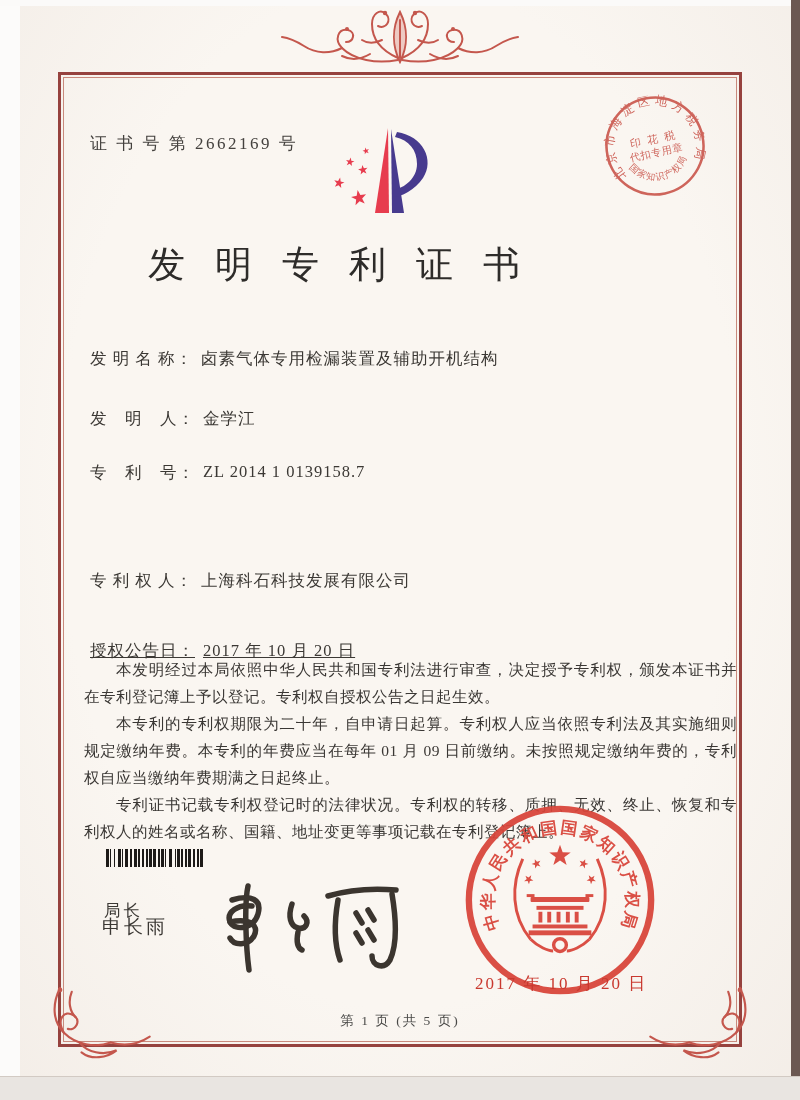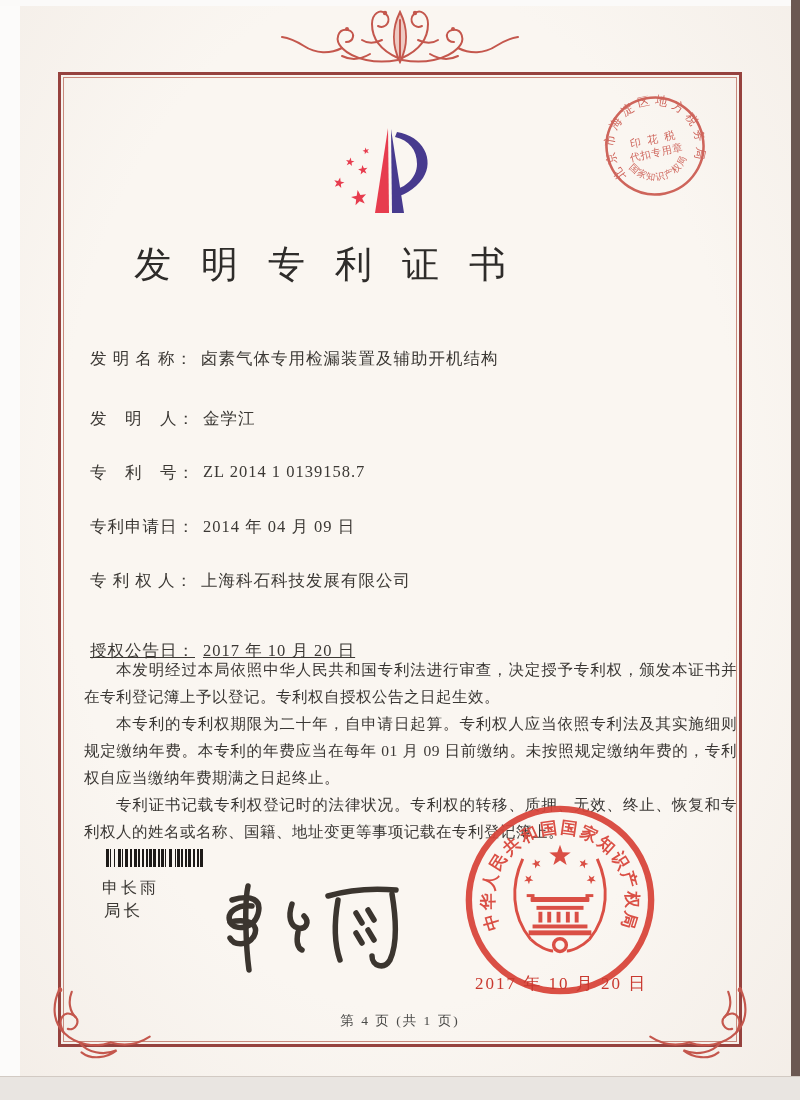--- a/index.html
+++ b/index.html
@@ -16,38 +16,38 @@
   .edge-bottom{left:0;top:1076px;width:800px;height:24px;background:#e9e5e1;border-top:1px solid #d2cac3;}
 
   
   .frame{left:58px;top:72px;width:678px;height:969px;border:3px solid #96423e;}
   .frame::after{content:"";position:absolute;inset:2px;border:1px solid #c9897c;}
 
   .orn-svg{pointer-events:none;}
 
   .cert-no{left:90px;top:132px;font-size:17px;letter-spacing:2.5px;color:#44413e;}
 
-  .title{left:0;top:240px;width:640px;text-align:center;font-size:37px;font-weight:500;
+  .title{left:14px;top:240px;width:640px;text-align:center;font-size:37px;font-weight:500;
          letter-spacing:30px;padding-left:30px;box-sizing:border-box;color:#2e2c2a;}
 
   .field-row{left:90px;display:flex;gap:8px;font-size:16.5px;color:#3b3834;letter-spacing:1px;white-space:nowrap;}
   .field-label{color:#3b3834;}
   .field-value{color:#3b3834;}
 
   .paras{left:84px;top:656px;width:653px;}
   .paras p{margin:0;text-indent:32px;font-size:15.5px;line-height:27px;
            text-align:justify;color:#3a3734;letter-spacing:0.5px;}
 
   .barcode{left:106px;top:849px;width:192px;height:18px;display:flex;overflow:hidden;}
   .barcode span{display:block;height:100%;flex:none;}
   .barcode .bar{background:#1d1a18;}
   .barcode .gap{background:transparent;}
 
   .director-title{left:104px;top:900px;font-size:16.5px;letter-spacing:3px;color:#3b3834;}
-  .director-name{left:102px;top:878px;font-size:16px;letter-spacing:3px;color:#3b3834;text-align:center;}
+  .director-name{left:102px;top:914px;font-size:19px;letter-spacing:3px;color:#3b3834;text-align:center;}
 
   .seal-date{left:455px;top:972px;width:212px;text-align:center;font-size:17px;
              letter-spacing:2px;color:#c9392f;font-weight:500;}
 
   .footer{left:0;top:1012px;width:800px;text-align:center;font-size:13.5px;
           letter-spacing:2px;color:#4a4a48;}
 
   .tax-seal{left:604px;top:95px;width:102px;height:102px;transform:rotate(-12deg);opacity:.85;}
   .main-seal{left:462px;top:802px;width:196px;height:196px;opacity:.93;}
   .logo{left:325px;top:120px;width:150px;height:100px;}
@@ -108,20 +108,21 @@
       <path d="M14,2 C6,18 6,36 18,48 C30,60 50,64 66,58"></path>
       <path d="M18,48 C10,34 18,24 28,30 C36,36 30,46 22,44"></path>
       <path d="M34,58 C42,68 58,72 72,66 C62,74 46,76 36,68"></path>
       <path d="M66,58 C80,62 94,60 106,52"></path>
       <path d="M26,6 C22,16 24,26 30,32"></path>
       <circle cx="14" cy="4" r="2.4" fill="#c4574d" stroke="none"></circle>
     </g>
   </svg>
 
   
+  <div class="abs cert-no">证 书 号 第 2662169 号</div>
 
   
   <svg class="abs logo" viewBox="0 0 150 100">
     <path d="M63,8 L50,93 L64,93 Z" fill="#e73c4e"></path>
     <path d="M66,9 L67,93 L79,93 Z" fill="#473a8e"></path>
     <path d="M72,12 C98,16 110,40 98,58 C90,70 76,77 68,77 L68,70 C80,68 92,58 92,44 C92,30 84,20 70,17 Z" fill="#473a8e"></path>
     <use href="#star5" transform="translate(41,31) scale(0.35) rotate(-15)" fill="#e73c4e"></use>
     <use href="#star5" transform="translate(25,42) scale(0.45) rotate(10)" fill="#e73c4e"></use>
     <use href="#star5" transform="translate(38,50) scale(0.5) rotate(-8)" fill="#e73c4e"></use>
     <use href="#star5" transform="translate(14,63) scale(0.55) rotate(12)" fill="#e73c4e"></use>
@@ -153,24 +154,20 @@
     <span class="field-label">发　明　人：</span>
     <span class="field-value">金学江</span>
   </div>
   <div class="abs field-row" style="top:348px;">
     <span class="field-label">发 明 名 称：</span>
     <span class="field-value">卤素气体专用检漏装置及辅助开机结构</span>
   </div>
   <div class="abs field-row" style="top:462px;">
     <span class="field-label">专　利　号：</span>
     <span class="field-value">ZL 2014 1 0139158.7</span>
-  </div>
-  <div class="abs field-row" style="top:516px;">
-    <span class="field-label">专利申请日：</span>
-    <span class="field-value">2014 年 04 月 09 日</span>
   </div>
   <div class="abs field-row" style="top:570px;">
     <span class="field-label">专 利 权 人：</span>
     <span class="field-value">上海科石科技发展有限公司</span>
   </div>
   <div class="abs field-row" style="top:640px;text-decoration:underline;">
     <span class="field-label">授权公告日：</span>
     <span class="field-value">2017 年 10 月 20 日</span>
   </div>
 
@@ -283,15 +280,15 @@
       <path d="M138,58 C150,84 150,116 130,140" fill="none" stroke="#d84338" stroke-width="3"></path>
       <path d="M70,140 C78,148 88,152 93,152" fill="none" stroke="#d84338" stroke-width="3"></path>
       <path d="M130,140 C122,148 112,152 107,152" fill="none" stroke="#d84338" stroke-width="3"></path>
     </g>
   </svg>
 
   
   <div class="abs seal-date">2017 年 10 月 20 日</div>
 
   
-  <div class="abs footer">第 4 页 (共 1 页)</div>
+  <div class="abs footer">第 1 页 (共 5 页)</div>
 
 </div>
 
 </body></html>

